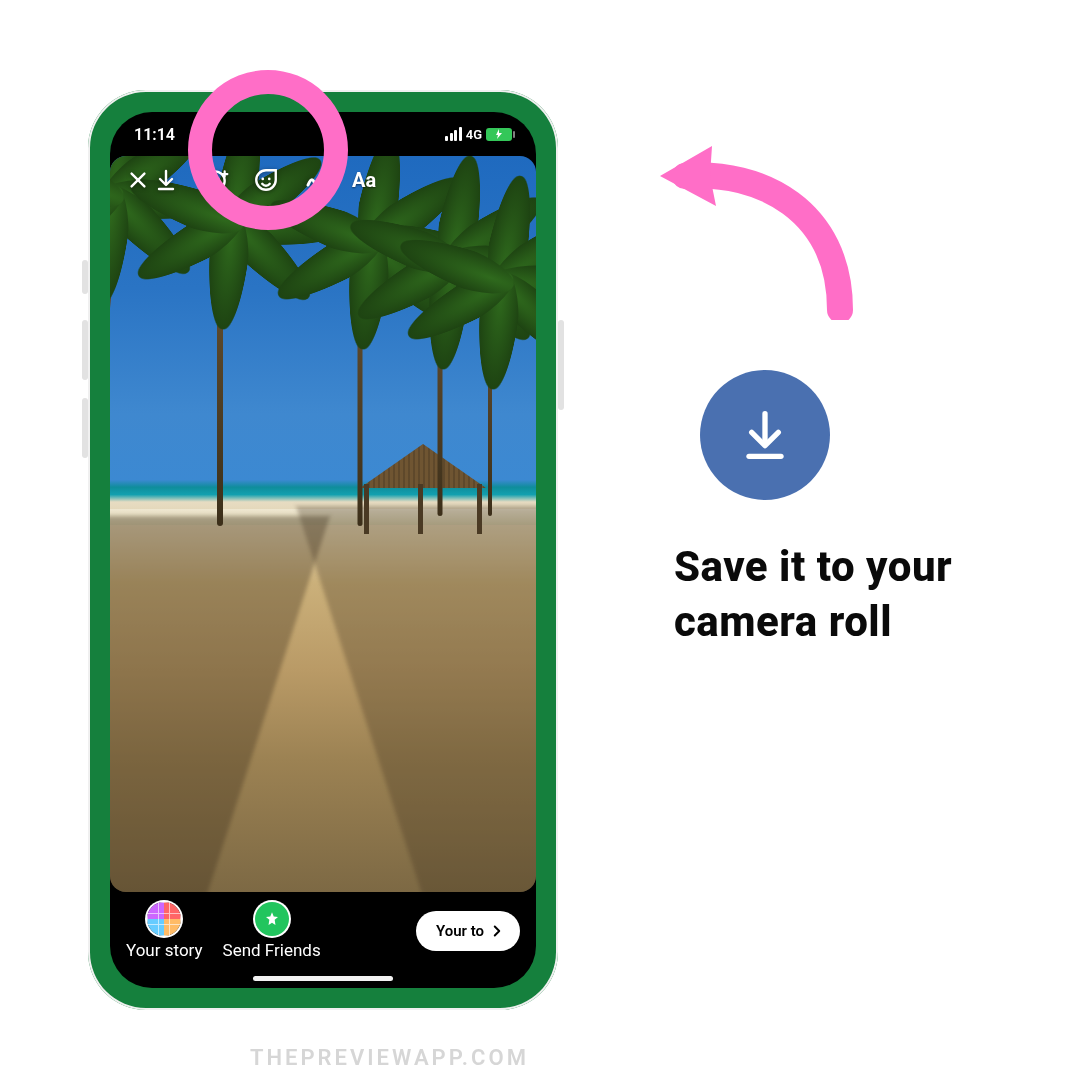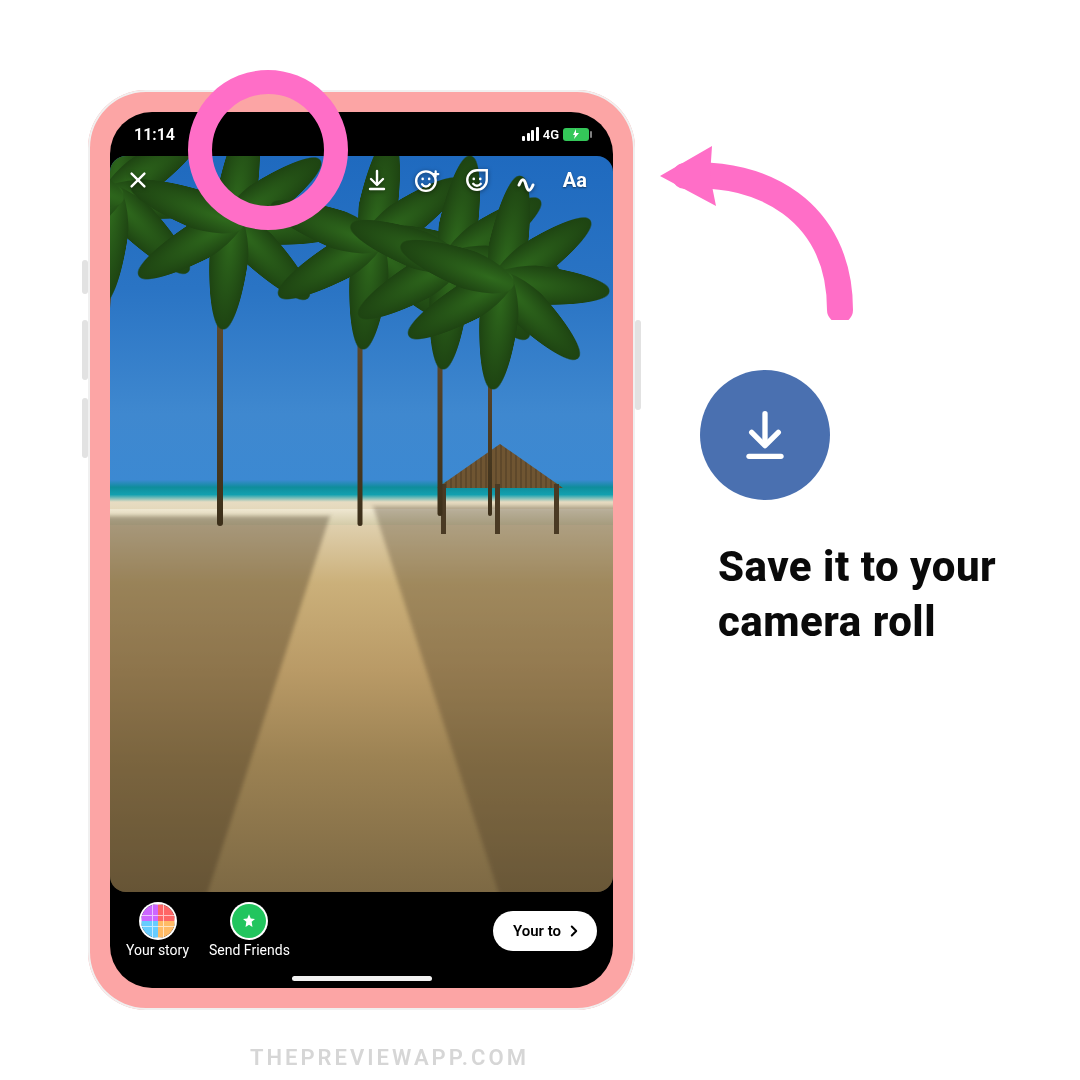--- a/index.html
+++ b/index.html
@@ -8,22 +8,22 @@
     background: #ffffff;
     font-family: -apple-system, BlinkMacSystemFont, "Segoe UI", Roboto, Helvetica, Arial, sans-serif;
     position: relative;
     overflow: hidden;
   }
 
   
   .phone {
     position: absolute;
     left: 88px; top: 90px;
-    width: 547px; height: 920px;
-    background: #fca5a5;
+    width: 470px; height: 920px;
+    background: #15803d;
     border-radius: 58px;
     box-shadow: 0 0 0 2px #f0f0f0 inset;
   }
   
   .side-btn { position: absolute; background: #e2e2e2; border-radius: 4px; }
   .side-l1 { left: -6px; top: 170px; width: 6px; height: 34px; }
   .side-l2 { left: -6px; top: 230px; width: 6px; height: 60px; }
   .side-l3 { left: -6px; top: 308px; width: 6px; height: 60px; }
   .side-r  { right: -6px; top: 230px; width: 6px; height: 90px; }
 
@@ -134,40 +134,40 @@
   .palm .fronds .leaf:nth-child(1){transform:rotate(-80deg)}
   .palm .fronds .leaf:nth-child(2){transform:rotate(-35deg)}
   .palm .fronds .leaf:nth-child(3){transform:rotate(5deg)}
   .palm .fronds .leaf:nth-child(4){transform:rotate(45deg)}
   .palm .fronds .leaf:nth-child(5){transform:rotate(95deg)}
   .palm .fronds .leaf:nth-child(6){transform:rotate(150deg)}
   .palm .fronds .leaf:nth-child(7){transform:rotate(200deg)}
 
   
   .tools {
-    position:absolute; top:10px; left:0; right:12px;
-    display:flex; align-items:center; justify-content:space-between;
+    position:absolute; top:10px; left:0; right:5px;
+    display:flex; align-items:center; justify-content:flex-start;
     padding:0 14px; z-index:30;
   }
   .tools .group { display:flex; align-items:center; gap:22px; }
   .tool-ic { width:28px; height:28px; color:#fff; display:flex;
              align-items:center; justify-content:center; cursor:pointer;
              filter: drop-shadow(0 1px 2px rgba(0,0,0,.5)); }
   .tool-txt { color:#fff; font-weight:700; font-size:20px;
               text-shadow:0 1px 2px rgba(0,0,0,.5); cursor:pointer; }
 
   
   .bottom {
     position:absolute; left:0; right:0; bottom:0; height:96px;
     display:flex; align-items:center; justify-content:space-between;
     padding:0 16px 18px 16px;
   }
   .dest { display:flex; gap:20px; }
   .dest-item { display:flex; flex-direction:column; align-items:center; gap:4px;
-               color:#fff; font-size:14px; cursor:pointer; }
+               color:#fff; font-size:17px; cursor:pointer; }
   .avatar { width:34px; height:34px; border-radius:50%; }
   .avatar.grid {
     background:
       conic-gradient(#f66 0 25%, #fb6 0 50%, #6cf 0 75%, #c6f 0 100%);
     box-shadow: 0 0 0 2px #fff;
   }
   .avatar.grid::after{
     content:""; display:block; width:100%; height:100%; border-radius:50%;
     background-image:
       linear-gradient(#fff 1px, transparent 1px),
@@ -215,21 +215,20 @@
     display:flex; align-items:center; justify-content:center;
     color:#fff;
   }
   .callout-text {
     position:absolute;
     left:674px; top:540px;
     width:330px;
     font-size:42px; line-height:1.3;
     font-weight:800; color:#0a0a0a;
     letter-spacing:.5px;
-    margin-left:44px;
   }
 
   
   .wm {
     position:absolute;
     left:250px; bottom:10px;
     font-size:22px; letter-spacing:3px;
     color:#d6d6d6; font-weight:600;
   }
 </style>

